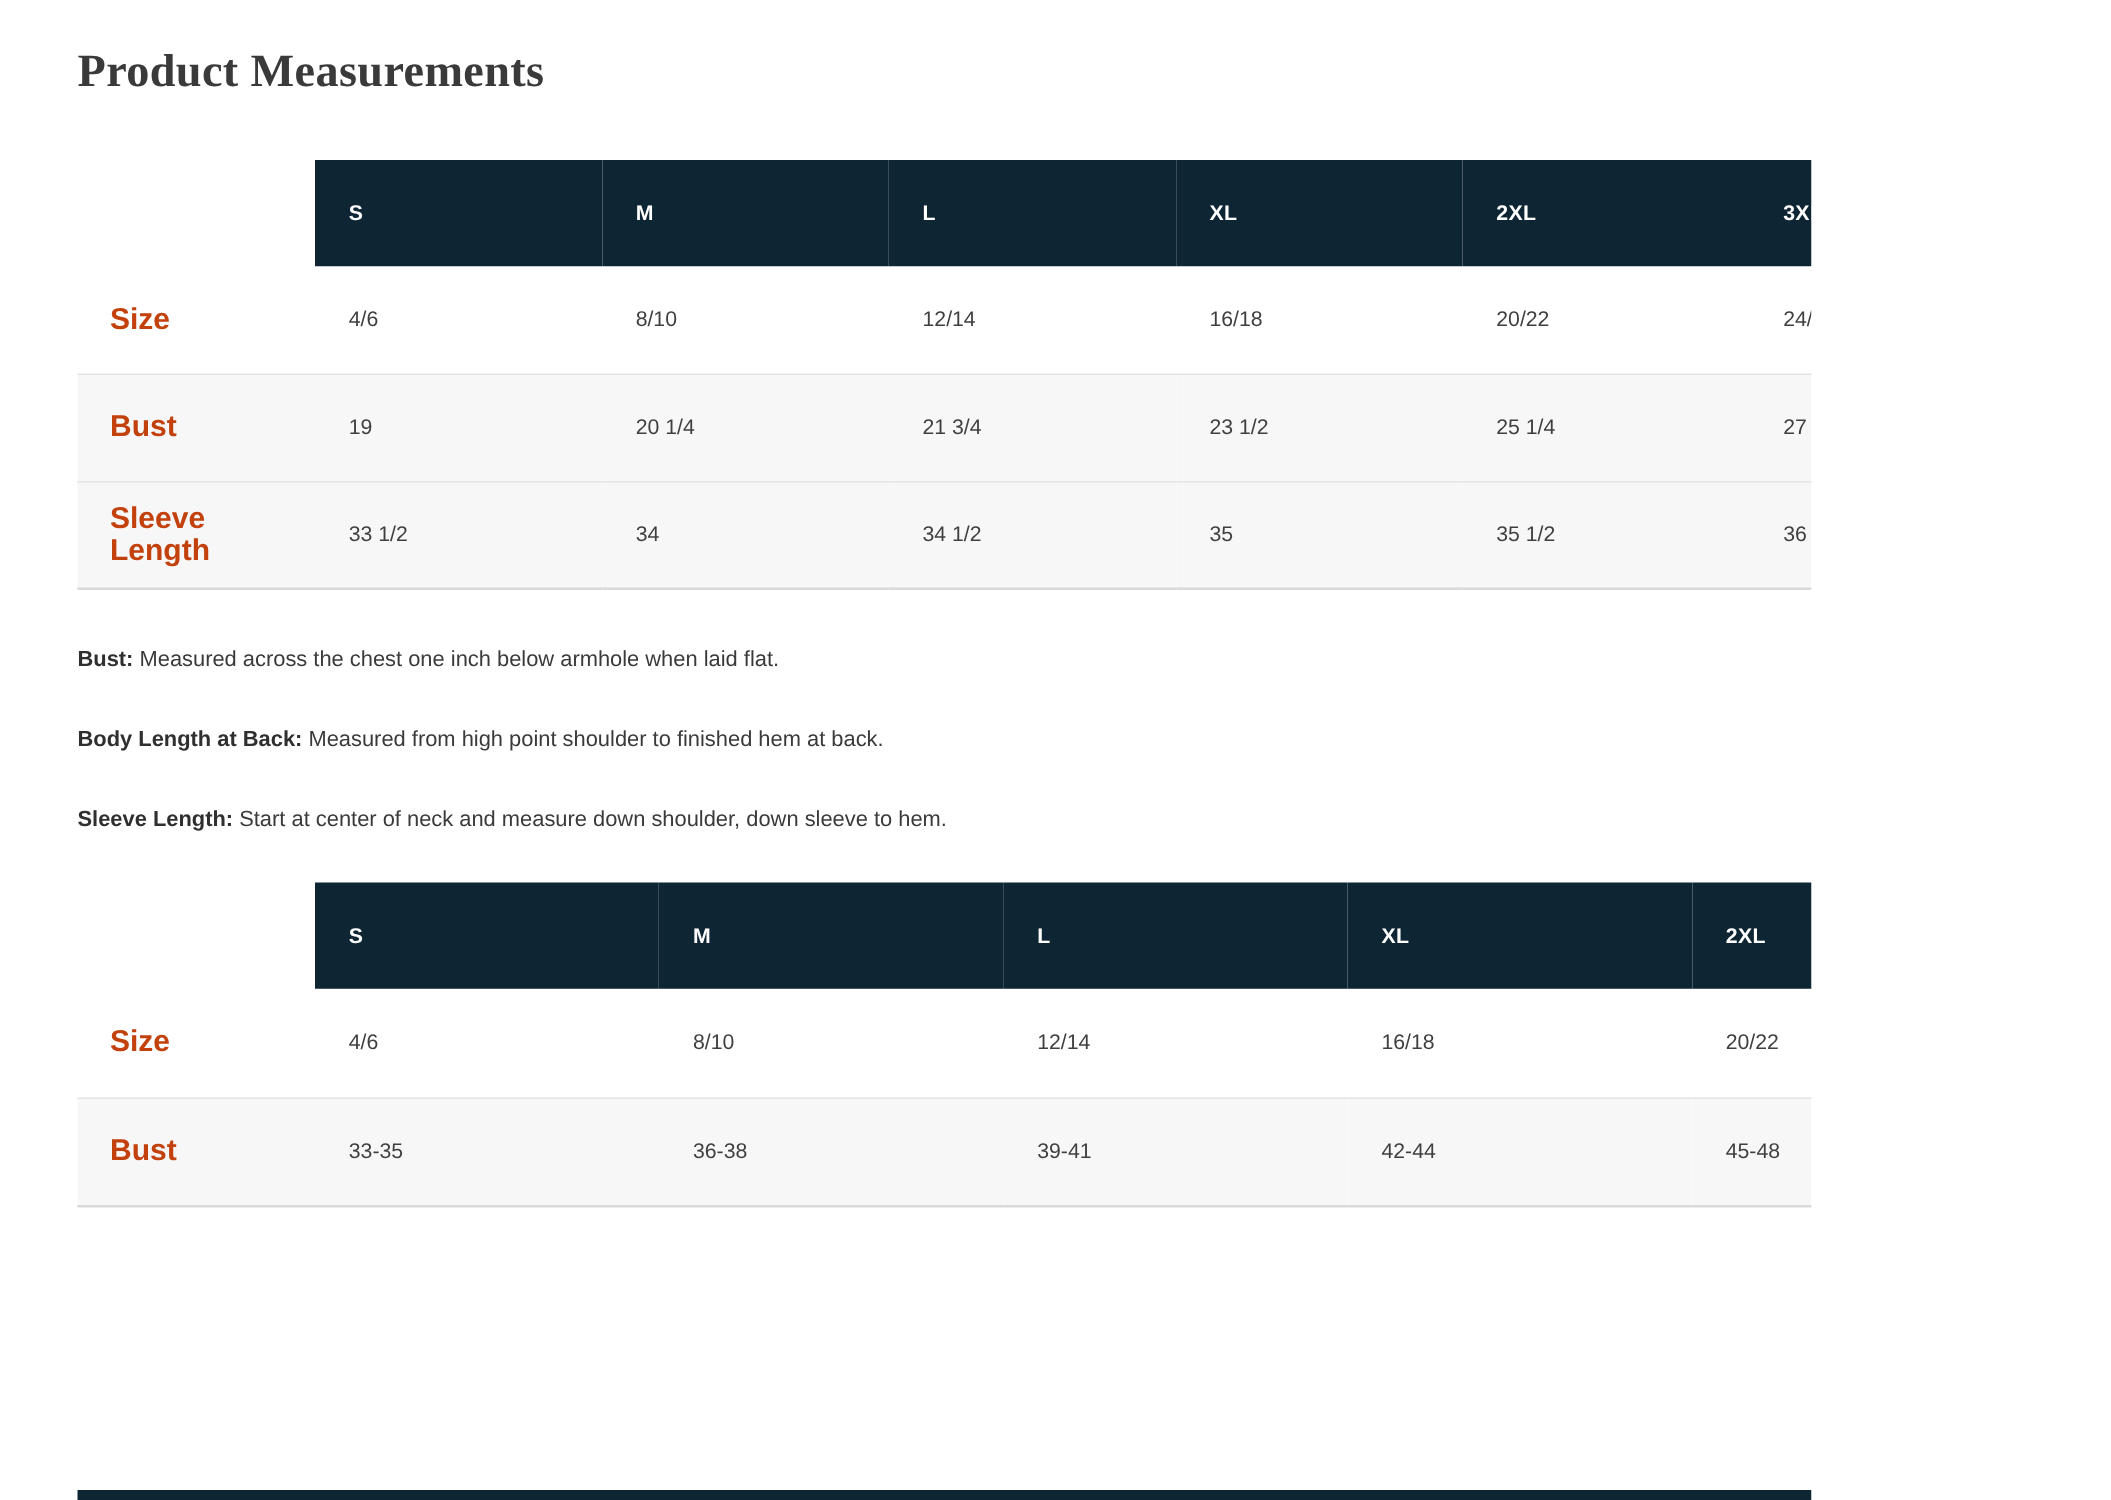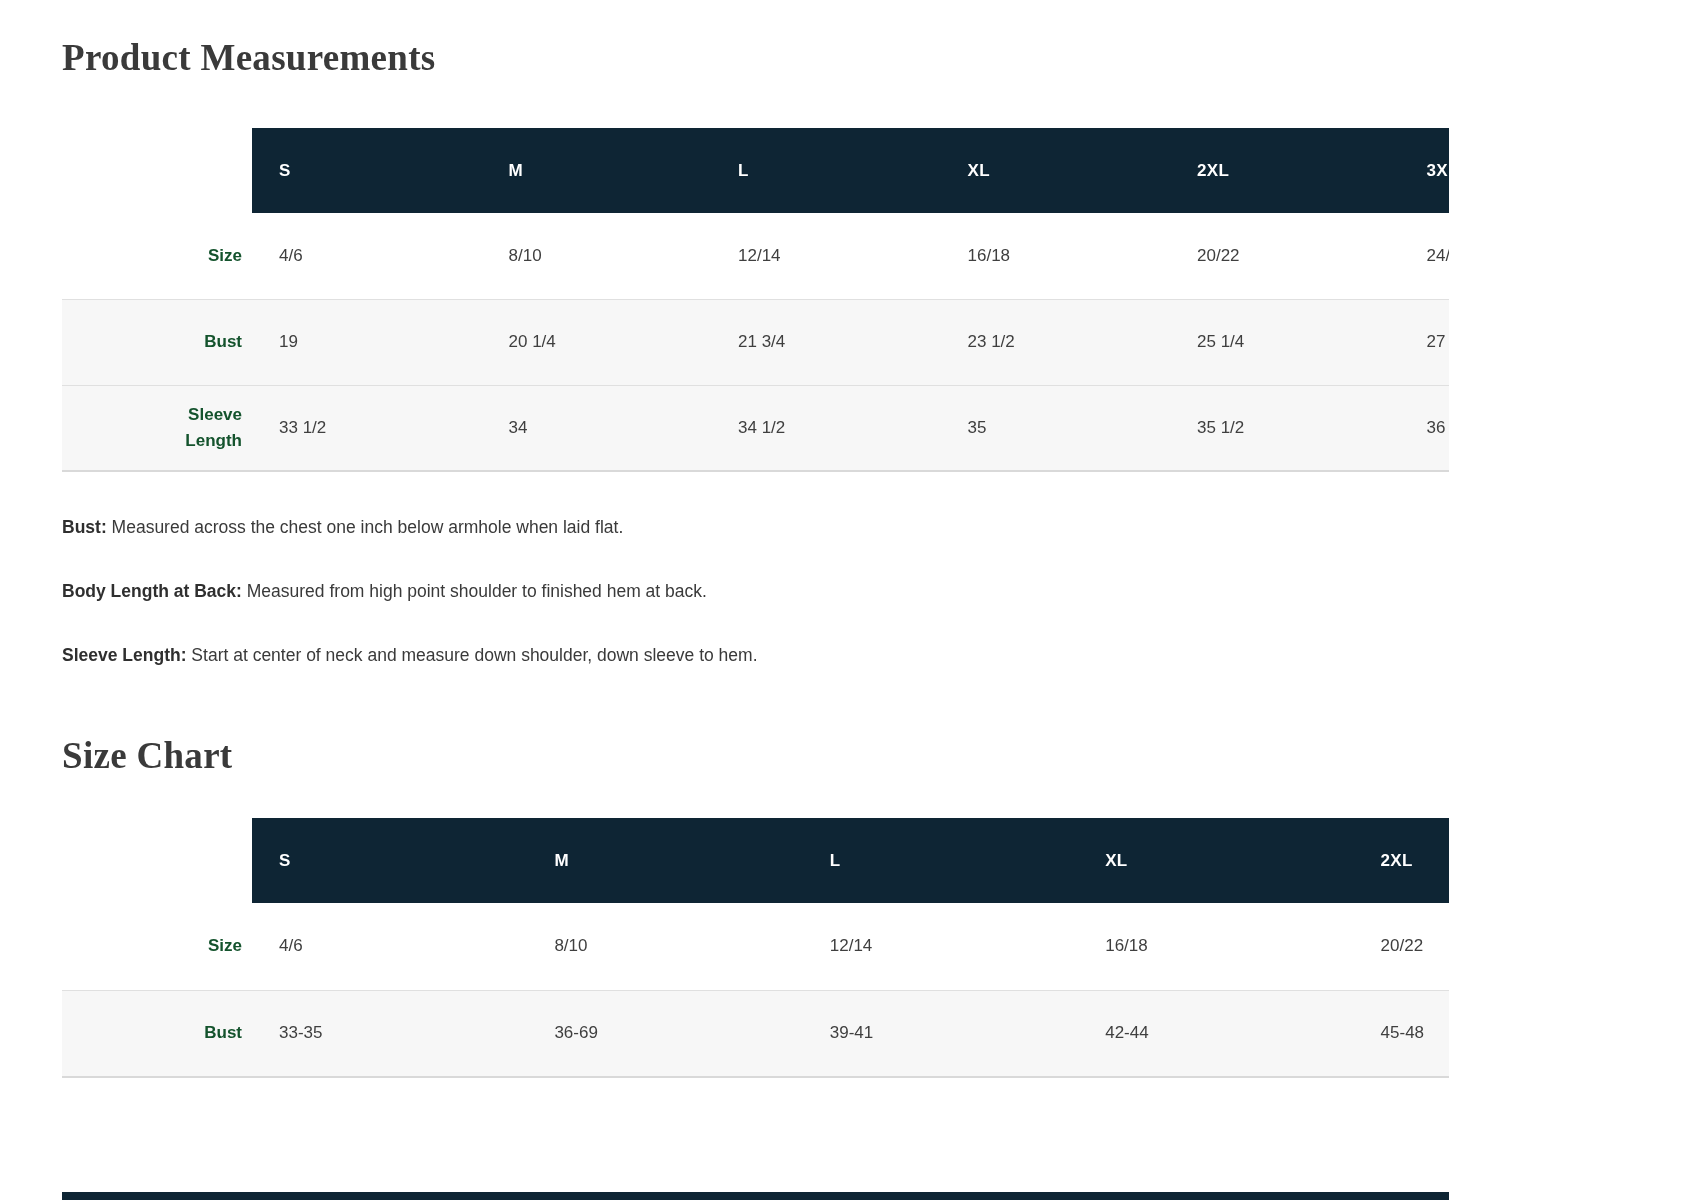--- a/index.html
+++ b/index.html
@@ -45,24 +45,24 @@
     letter-spacing: 0.3px;
     text-align: left;
     height: 85px;
     padding: 0 10px 0 27px;
     vertical-align: middle;
   }
   thead th.corner {
     background: transparent;
   }
   tbody th.rlabel {
-    text-align: right;
-    font-size: 17px;
+    text-align: left;
+    font-size: 24px;
     font-weight: bold;
-    color: #14532d;
+    color: #c2410c;
     line-height: 26px;
     padding: 0 10px 0 26px;
     vertical-align: middle;
   }
   tbody th.rlabel span {
     display: inline-block;
     max-width: 112px;
   }
   tbody td {
     font-size: 17px;
@@ -153,21 +153,20 @@
       </tr>
     </tbody>
   </table>
 
   <div class="notes">
     <p class="note"><b>Bust:</b> <span>Measured across the chest one inch below armhole when laid flat.</span></p>
     <p class="note"><b>Body Length at Back:</b> <span>Measured from high point shoulder to finished hem at back.</span></p>
     <p class="note"><b>Sleeve Length:</b> <span>Start at center of neck and measure down shoulder, down sleeve to hem.</span></p>
   </div>
 
-  <h2 class="serif-heading" id="size-chart-title">Size Chart</h2>
 
   <table class="measure" id="sc-table">
     <colgroup>
       <col class="label-col">
       <col>
         <col>
         <col>
         <col>
         <col>
     </colgroup>
@@ -186,21 +185,21 @@
         <th class="rlabel"><span>Size</span></th>
         <td>4/6</td>
         <td>8/10</td>
         <td>12/14</td>
         <td>16/18</td>
         <td>20/22</td>
       </tr>
       <tr class="alt">
         <th class="rlabel"><span>Bust</span></th>
         <td>33-35</td>
-        <td>36-69</td>
+        <td>36-38</td>
         <td>39-41</td>
         <td>42-44</td>
         <td>45-48</td>
       </tr>
     </tbody>
   </table>
 
   <div class="bottom-band"></div>
 
 </div>

